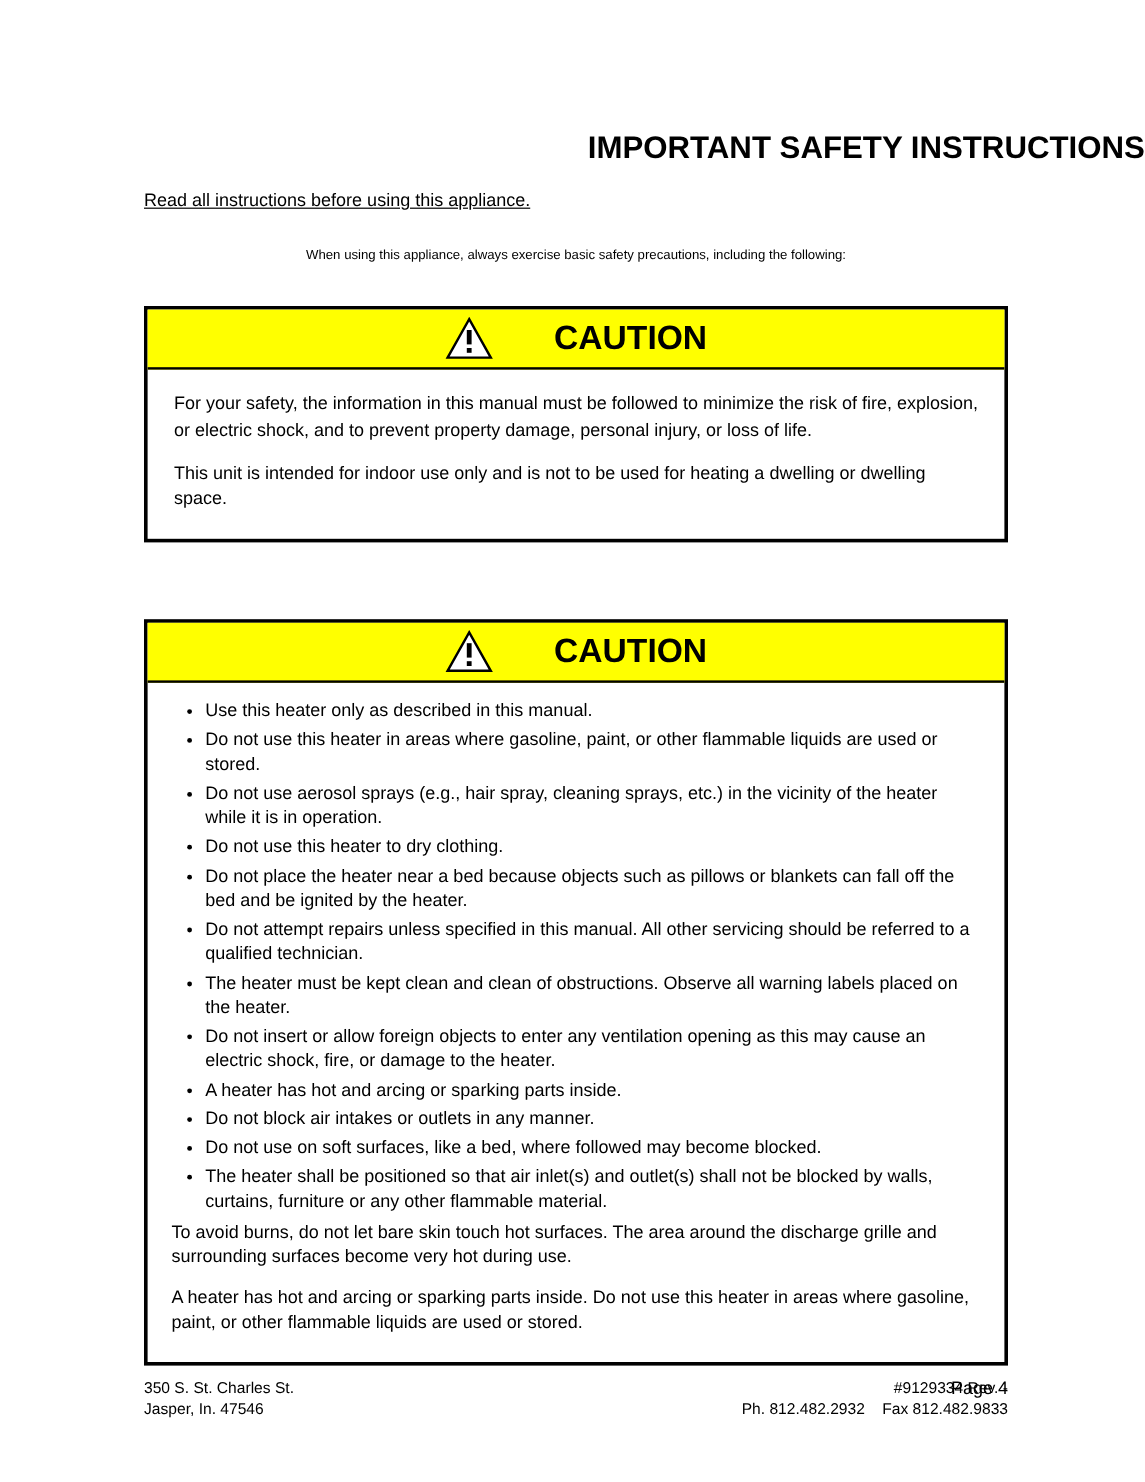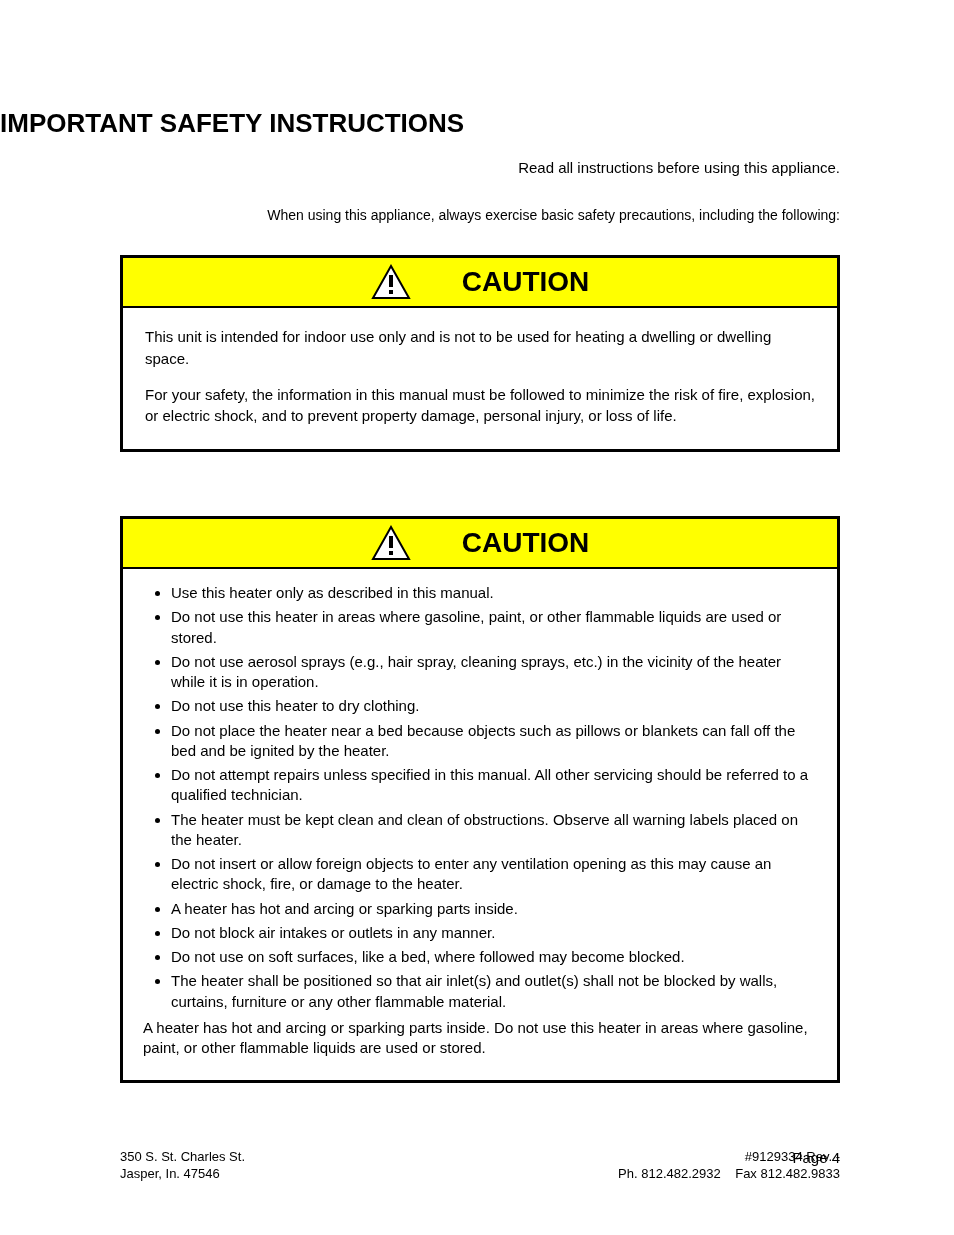--- a/index.html
+++ b/index.html
@@ -9,41 +9,42 @@
     background: #ffffff;
     font-family: Arial, Helvetica, sans-serif;
     color: #000;
     position: relative;
   }
   .page-title {
     position: absolute;
     top: 108px;
     left: 0;
     width: 100%;
-    text-align: left;
+    text-align: right;
     font-size: 26px;
     font-weight: bold;
   }
   .intro-text-1 {
     position: absolute;
     top: 158px;
     left: 120px;
     width: 720px;
     font-size: 15px;
     line-height: 1.35;
-    text-align: right;
+    text-align: left;
+    text-decoration: underline;
   }
   .intro-text-2 {
     position: absolute;
     top: 206px;
     left: 120px;
     width: 720px;
-    font-size: 14px;
+    font-size: 11px;
     line-height: 1.35;
-    text-align: right;
+    text-align: center;
   }
   .caution-box-1 {
     position: absolute;
     top: 255px;
     left: 120px;
     width: 720px;
     border: 3px solid #000;
   }
   .caution-box-2 {
     position: absolute;
@@ -121,22 +122,22 @@
 <div class="caution-box-1">
   <div class="caution-header">
     <svg class="warn-icon" viewBox="0 0 40 36">
       <polygon points="20,2 38,34 2,34" fill="#ffffff" stroke="#000" stroke-width="2"></polygon>
       <rect x="18" y="11" width="4" height="12" fill="#000"></rect>
       <rect x="18" y="26" width="4" height="4" fill="#000"></rect>
     </svg>
     <span class="label">CAUTION</span>
   </div>
   <div class="caution-body-1">
+    <p>For your safety, the information in this manual must be followed to minimize the risk of fire, explosion, or electric shock, and to prevent property damage, personal injury, or loss of life.</p>
     <p>This unit is intended for indoor use only and is not to be used for heating a dwelling or dwelling space.</p>
-    <p>For your safety, the information in this manual must be followed to minimize the risk of fire, explosion, or electric shock, and to prevent property damage, personal injury, or loss of life.</p>
   </div>
 </div>
 
 <div class="caution-box-2">
   <div class="caution-header">
     <svg class="warn-icon" viewBox="0 0 40 36">
       <polygon points="20,2 38,34 2,34" fill="#ffffff" stroke="#000" stroke-width="2"></polygon>
       <rect x="18" y="11" width="4" height="12" fill="#000"></rect>
       <rect x="18" y="26" width="4" height="4" fill="#000"></rect>
     </svg>
@@ -150,20 +151,21 @@
       <li>Do not use this heater to dry clothing.</li>
       <li>Do not place the heater near a bed because objects such as pillows or blankets can fall off the bed and be ignited by the heater.</li>
       <li>Do not attempt repairs unless specified in this manual. All other servicing should be referred to a qualified technician.</li>
       <li>The heater must be kept clean and clean of obstructions. Observe all warning labels placed on the heater.</li>
       <li>Do not insert or allow foreign objects to enter any ventilation opening as this may cause an electric shock, fire, or damage to the heater.</li>
       <li>A heater has hot and arcing or sparking parts inside.</li>
       <li>Do not block air intakes or outlets in any manner.</li>
       <li>Do not use on soft surfaces, like a bed, where followed may become blocked.</li>
       <li>The heater shall be positioned so that air inlet(s) and outlet(s) shall not be blocked by walls, curtains, furniture or any other flammable material.</li>
     </ul>
+    <p class="para">To avoid burns, do not let bare skin touch hot surfaces. The area around the discharge grille and surrounding surfaces become very hot during use.</p>
     <p class="para">A heater has hot and arcing or sparking parts inside. Do not use this heater in areas where gasoline, paint, or other flammable liquids are used or stored.</p>
   </div>
 </div>
 
 <div class="footer">
   <div class="left">
     <div>350 S. St. Charles St.</div>
     <div>Jasper, In. 47546</div>
   </div>
   <div class="center">

